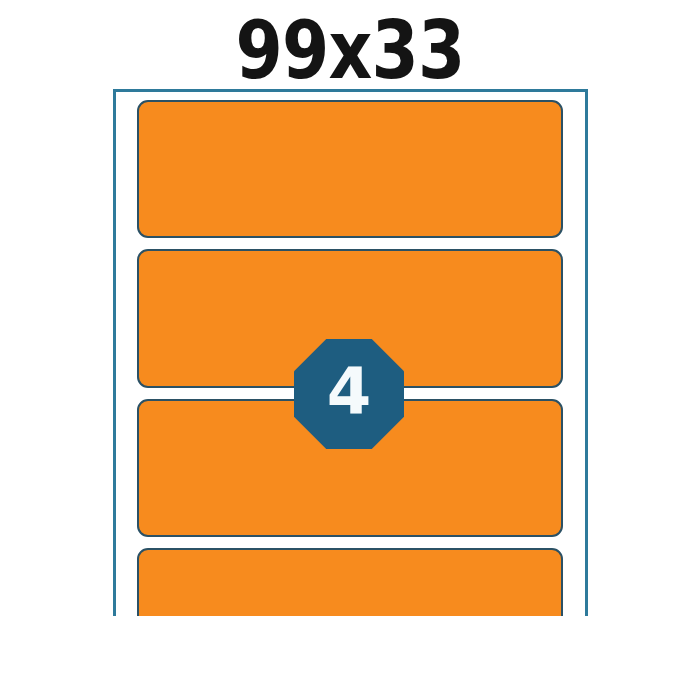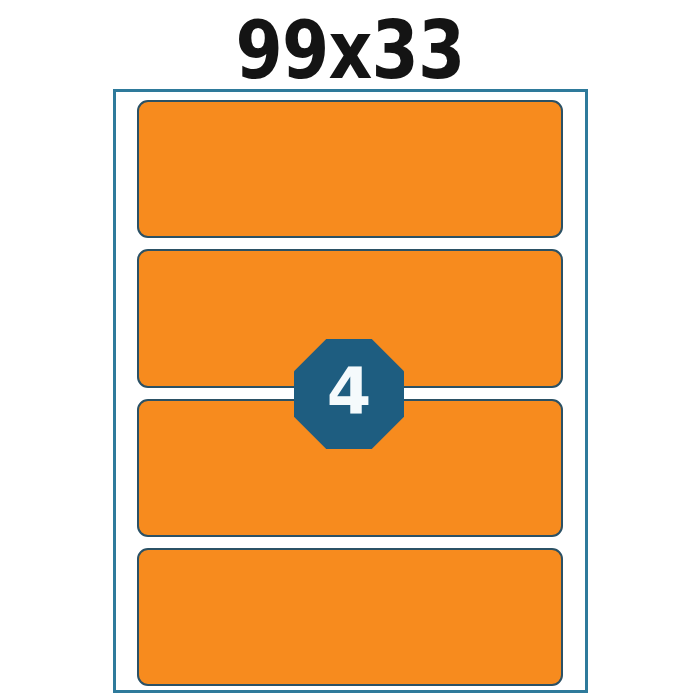--- a/index.html
+++ b/index.html
@@ -3,21 +3,21 @@
 <meta charset="utf-8">
 <style>
   html, body {
     margin: 0;
     padding: 0;
     background: #ffffff;
   }
   .stage {
     position: relative;
     width: 700px;
-    height: 700px;
+    height: 616px;
     overflow: hidden;
     background: var(--page-bg, #ffffff);
     font-family: "DejaVu Sans", "Liberation Sans", sans-serif;
   }
   .title {
     position: absolute;
     top: 11px;
     left: 0;
     right: 0;
     text-align: center;

